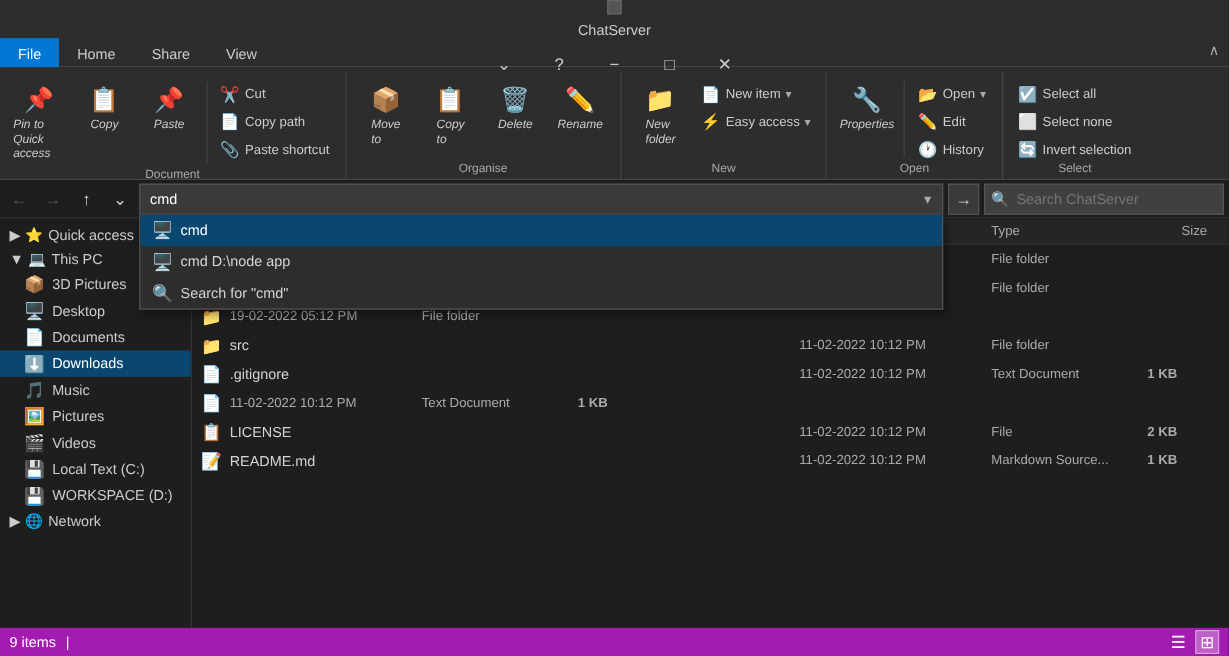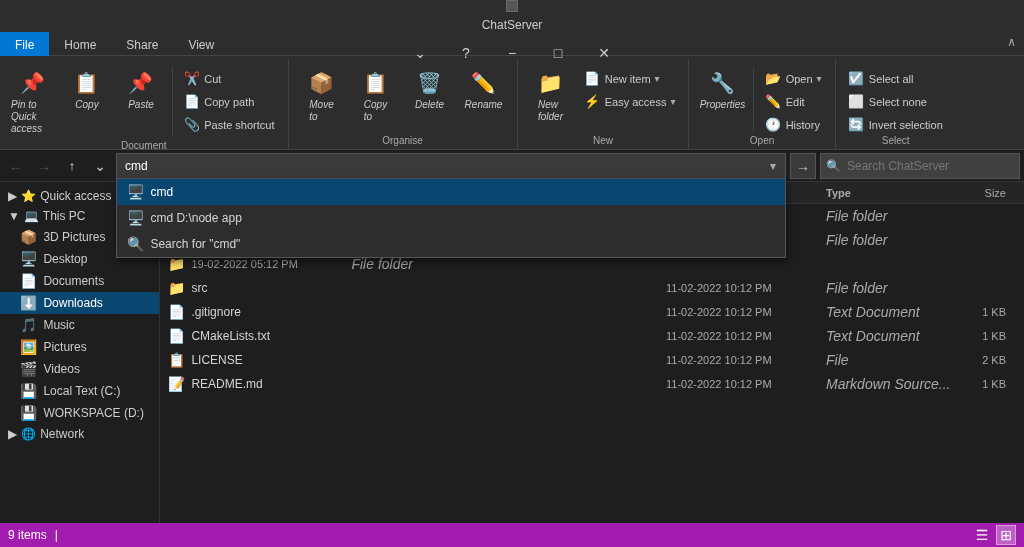--- a/index.html
+++ b/index.html
@@ -334,38 +334,38 @@
       background: #252525;
       border-bottom: 1px solid #333;
       padding: 0 8px;
       font-size: 11px;
       color: #aaa;
       position: sticky;
       top: 0;
     }
     .col-name { flex: 1; }
     .col-date { width: 160px; }
-    .col-type { width: 130px; font-weight: bold; }
+    .col-type { width: 130px; }
     .col-size { width: 60px; text-align: right; padding-right: 10px; }
 
     .file-row {
       display: flex;
       align-items: center;
       height: 24px;
       padding: 0 8px;
       cursor: pointer;
       font-size: 12px;
       color: #d4d4d4;
       border-bottom: 1px solid transparent;
     }
     .file-row .file-icon { font-size: 14px; margin-right: 6px; flex-shrink: 0; }
     .file-name { flex: 1; overflow: hidden; text-overflow: ellipsis; white-space: nowrap; }
     .file-date { width: 160px; color: #aaa; font-size: 11px; }
-    .file-type { width: 130px; color: #aaa; font-size: 14px; font-style: italic; }
-    .file-size { width: 60px; text-align: right; padding-right: 10px; color: #aaa; font-size: 11px; }
+    .file-type { width: 130px; color: #aaa; font-size: 11px; }
+    .file-size { width: 60px; text-align: left; padding-right: 10px; color: #aaa; font-size: 11px; font-weight: bold; }
 
     
     #status-bar {
       height: 24px;
       background: #a21caf;
       display: flex;
       align-items: center;
       padding: 0 8px;
       gap: 8px;
       font-size: 12px;
@@ -698,21 +698,20 @@
     </div>
         <div class="file-row">
       <span class="file-icon">📄</span>
       <span class="file-name">.gitignore</span>
       <span class="file-date">11-02-2022 10:12 PM</span>
       <span class="file-type">Text Document</span>
       <span class="file-size">1 KB</span>
     </div>
         <div class="file-row">
       <span class="file-icon">📄</span>
-      <span class="file-name">CMakeLists.txt</span>
       <span class="file-date">11-02-2022 10:12 PM</span>
       <span class="file-type">Text Document</span>
       <span class="file-size">1 KB</span>
     </div>
         <div class="file-row">
       <span class="file-icon">📋</span>
       <span class="file-name">LICENSE</span>
       <span class="file-date">11-02-2022 10:12 PM</span>
       <span class="file-type">File</span>
       <span class="file-size">2 KB</span>

